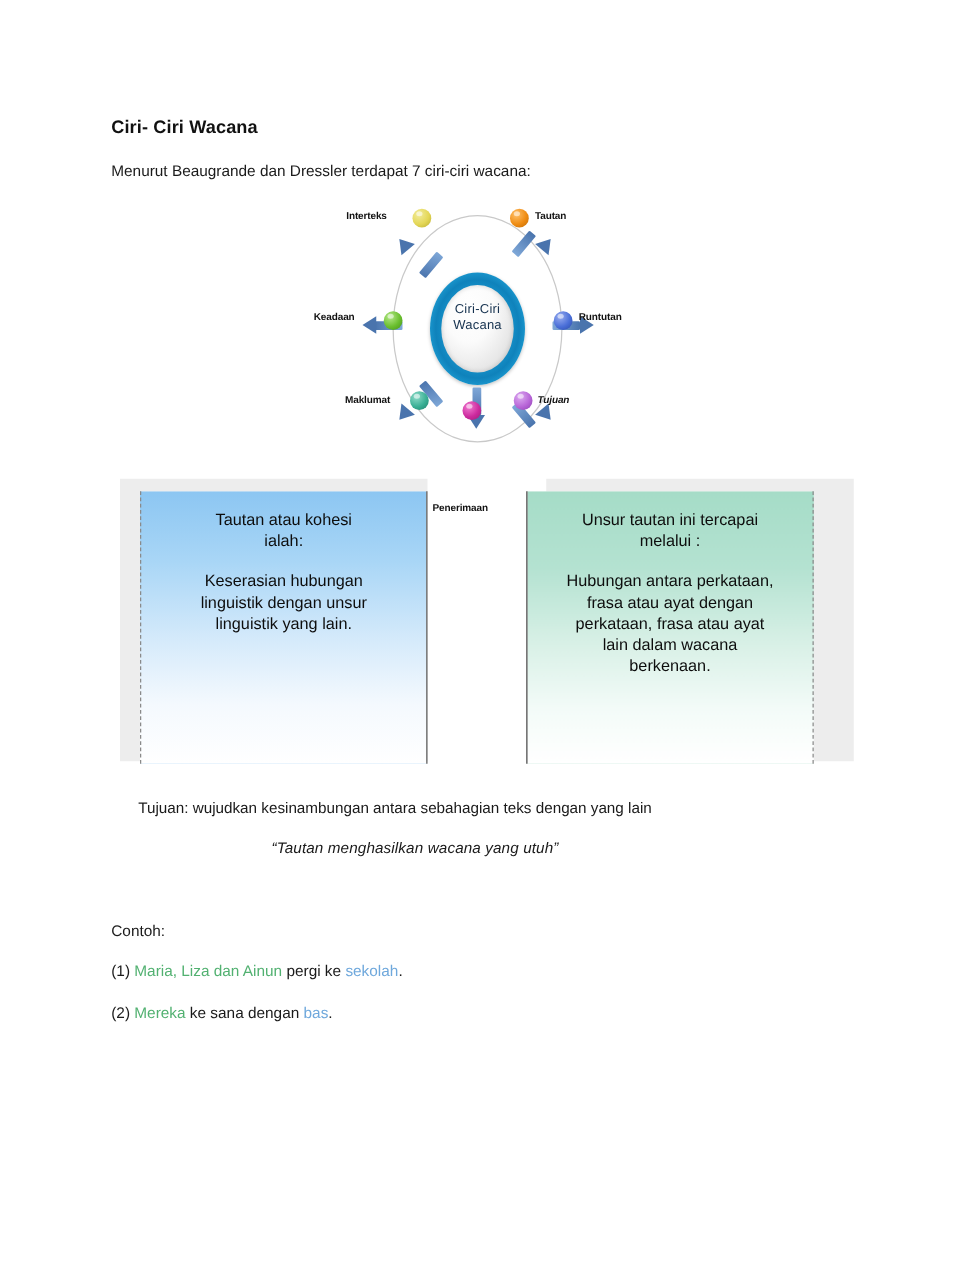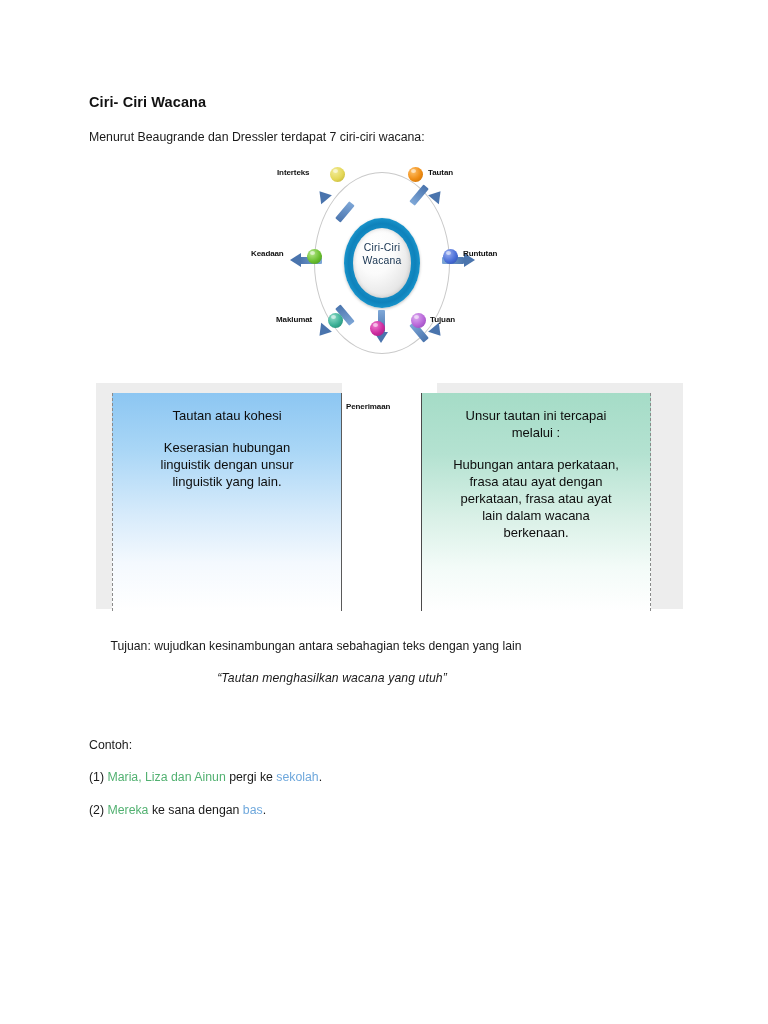--- a/index.html
+++ b/index.html
@@ -255,35 +255,36 @@
     <div class="node" style="left:90px;  top:9px;   background:radial-gradient(circle at 34% 30%, #f2ec9a, #e4d757 55%, #b8ab2e 100%);"></div>
     <div class="node-label" style="left:37px; top:10px;">Interteks</div>
 
     <div class="node" style="left:168px; top:9px;   background:radial-gradient(circle at 34% 30%, #ffc16a, #ef8c13 55%, #bf6a05 100%);"></div>
     <div class="node-label" style="left:188px; top:10px;">Tautan</div>
 
     <div class="node" style="left:203px; top:91px;  background:radial-gradient(circle at 34% 30%, #98acef, #4a6fd8 55%, #2a4aa8 100%);"></div>
     <div class="node-label" style="left:223px; top:91px;">Runtutan</div>
 
     <div class="node" style="left:171px; top:155px; background:radial-gradient(circle at 34% 30%, #dcaaf0, #b866d8 55%, #8d3fb0 100%);"></div>
-    <div class="node-label" style="left:190px; top:157px;">Tujuan</div>
+    <div class="node-label" style="left:190px; top:157px;font-style:italic;">Tujuan</div>
 
     <div class="node" style="left:130px; top:163px; background:radial-gradient(circle at 34% 30%, #f07ad0, #cc2a9e 55%, #991d76 100%);"></div>
     <div class="node-label" style="left:106px; top:200px;margin-top:44px;">Penerimaan</div>
 
     <div class="node" style="left:88px;  top:155px; background:radial-gradient(circle at 34% 30%, #8fdcc9, #3aaf95 55%, #1f806a 100%);"></div>
     <div class="node-label" style="left:36px; top:157px;">Maklumat</div>
 
     <div class="node" style="left:67px;  top:91px;  background:radial-gradient(circle at 34% 30%, #b6e88a, #6abf2e 55%, #43901a 100%);"></div>
     <div class="node-label" style="left:11px; top:91px;">Keadaan</div>
   </div>
 
   <div class="note-shadow" style="left:96px; top:383px; width:246px; height:226px;"></div>
   <div class="note note-blue" style="left:112px; top:393px; width:230px; height:218px;">
     <p class="note-para">Tautan atau kohesi</p>
+    <p class="note-para">ialah:</p>
     <div class="note-gap"></div>
     <p class="note-para">Keserasian hubungan</p>
     <p class="note-para">linguistik dengan unsur</p>
     <p class="note-para">linguistik yang lain.</p>
   </div>
 
   <div class="note-shadow" style="left:437px; top:383px; width:246px; height:226px;"></div>
   <div class="note note-green" style="left:421px; top:393px; width:230px; height:218px;">
     <p class="note-para">Unsur tautan ini tercapai</p>
     <p class="note-para">melalui :</p>

